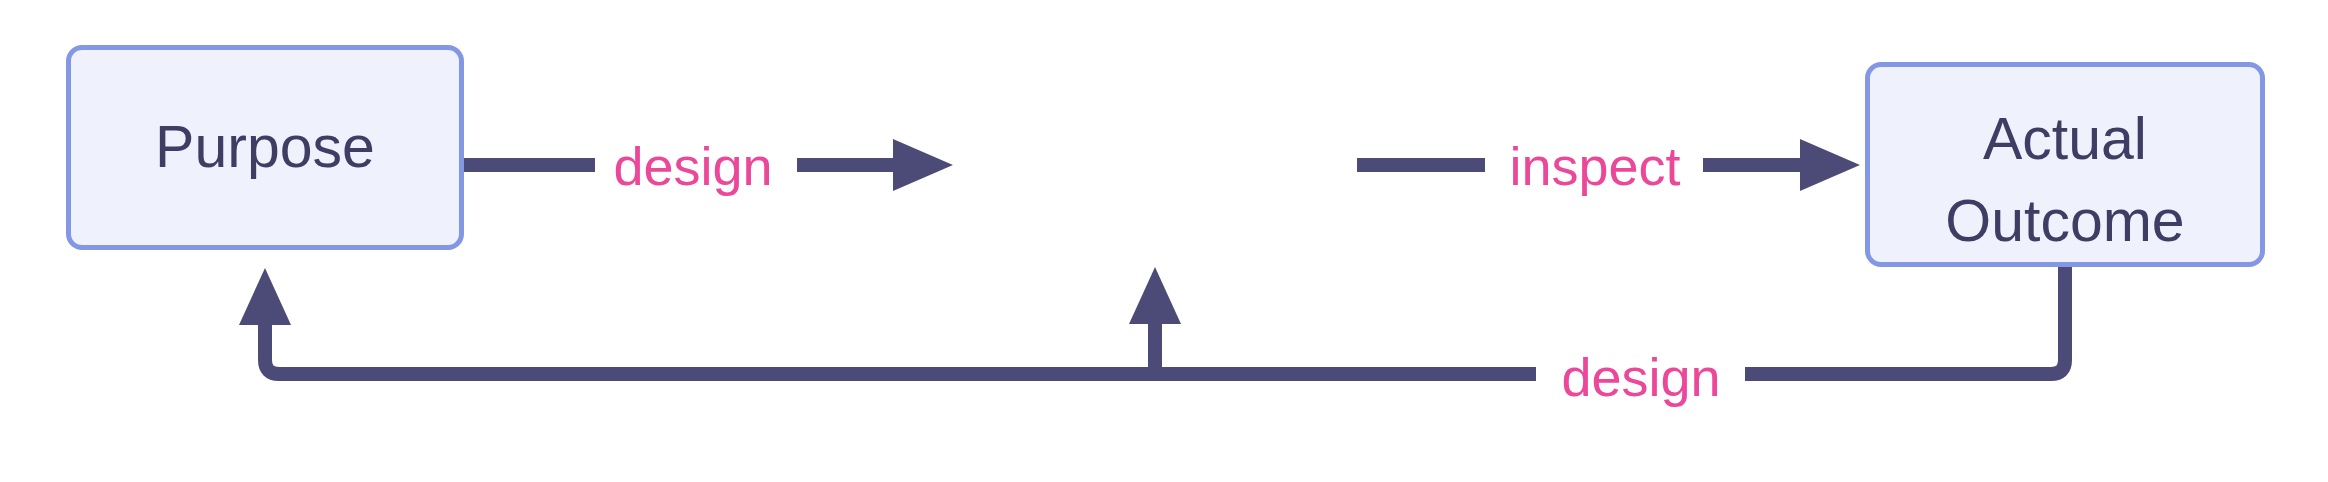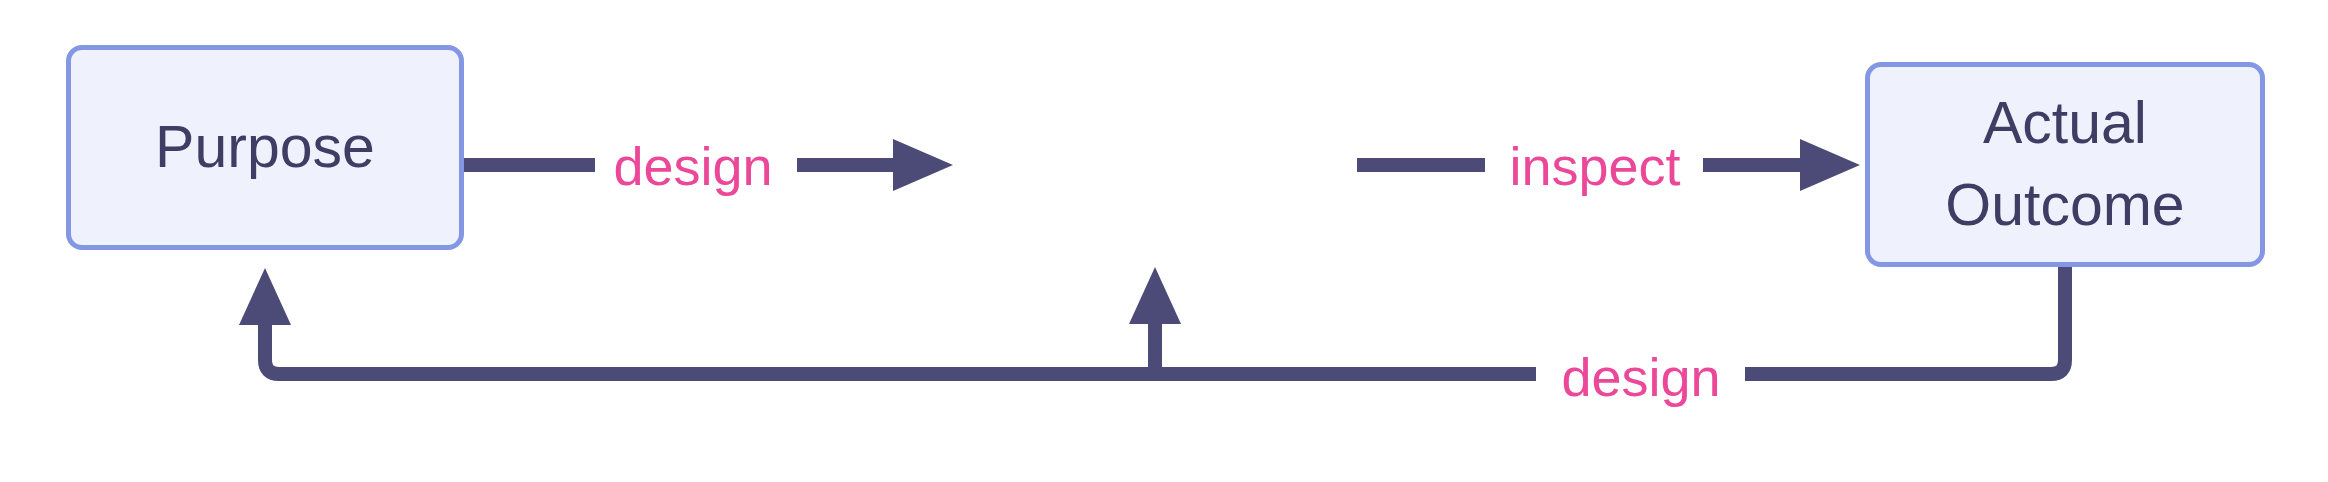--- a/index.html
+++ b/index.html
@@ -29,21 +29,21 @@
     color: #3f3d63;
     font-size: 59px;
     line-height: 1.38;
     display: flex;
     align-items: center;
     justify-content: center;
     text-align: center;
   }
   .node-purpose      { left: 66px;   top: 45px; width: 398px; height: 205px; }
   .node-intervention { left: 953px;  top: 62px; width: 404px; height: 205px; }
-  .node-actual-outcome { left: 1865px; top: 62px; width: 400px; height: 205px; padding: 0 20px; }
+  .node-actual-outcome { left: 1865px; top: 62px; width: 400px; height: 205px; padding: 0 20px; align-items: flex-end; }
   .edge-label {
     position: absolute;
     transform: translate(-50%, -50%);
     color: #ec4899;
     font-size: 54px;
     line-height: 1;
     background: #ffffff;
     padding: 2px 6px;
     white-space: nowrap;
   }

